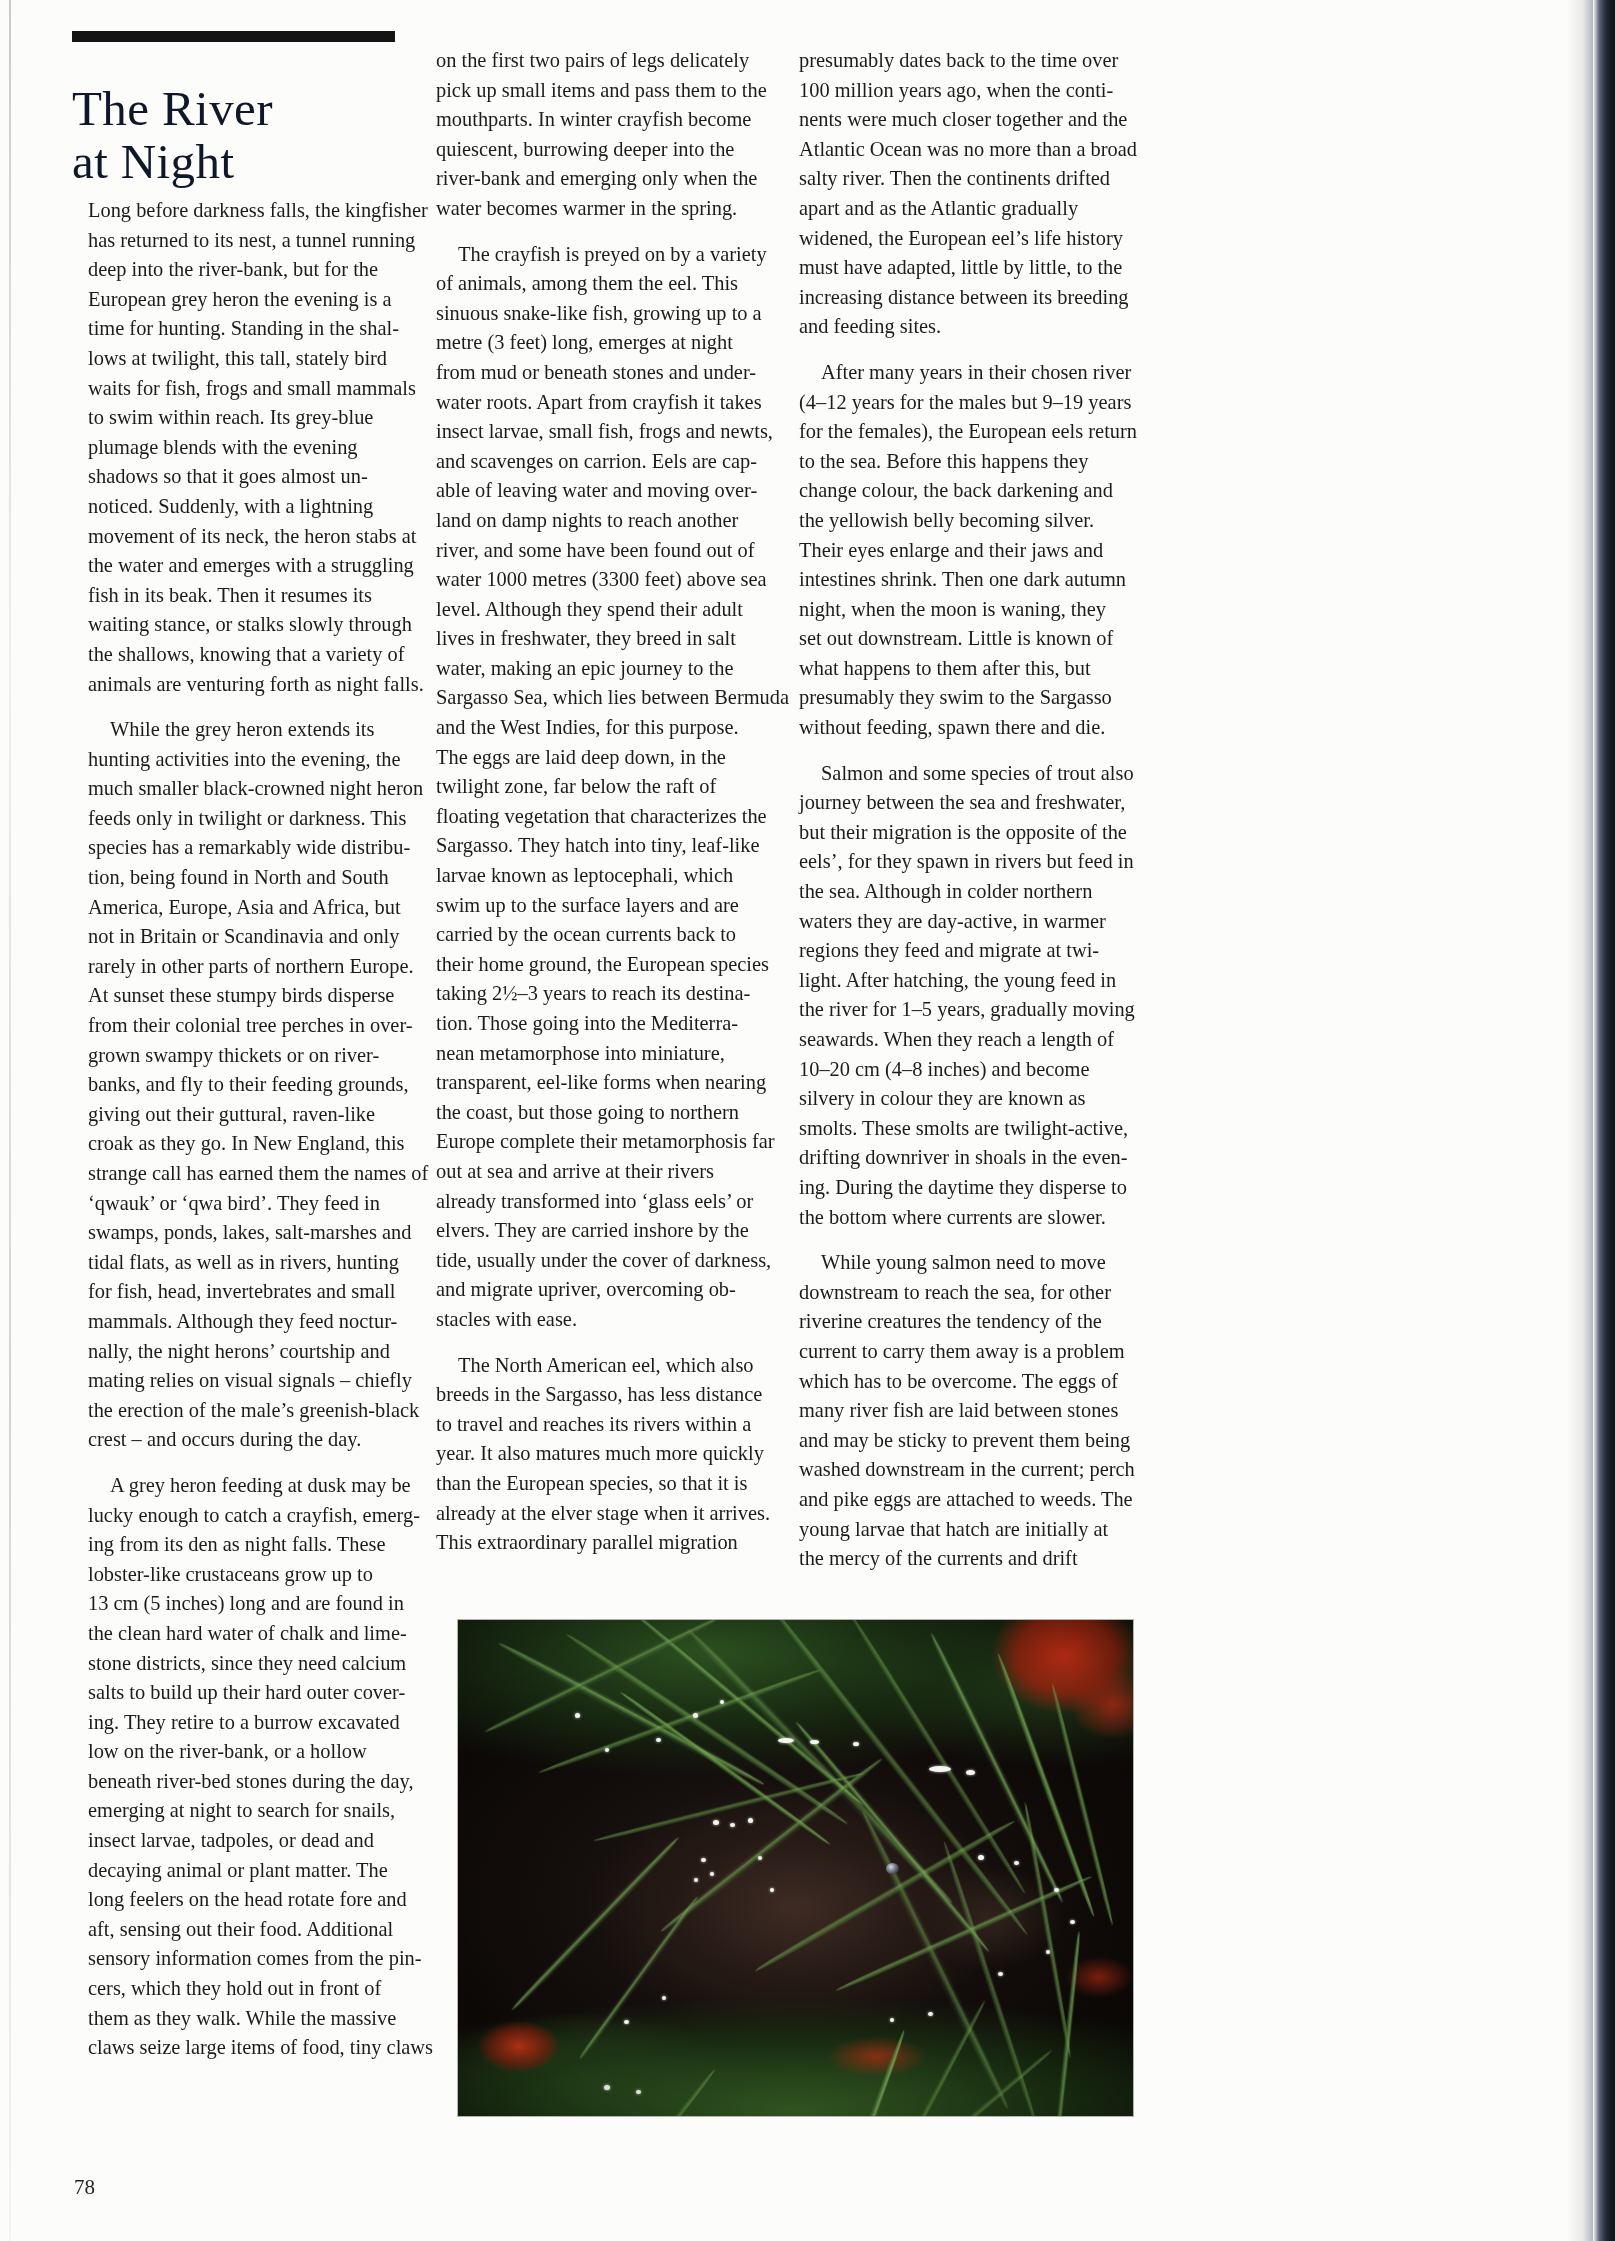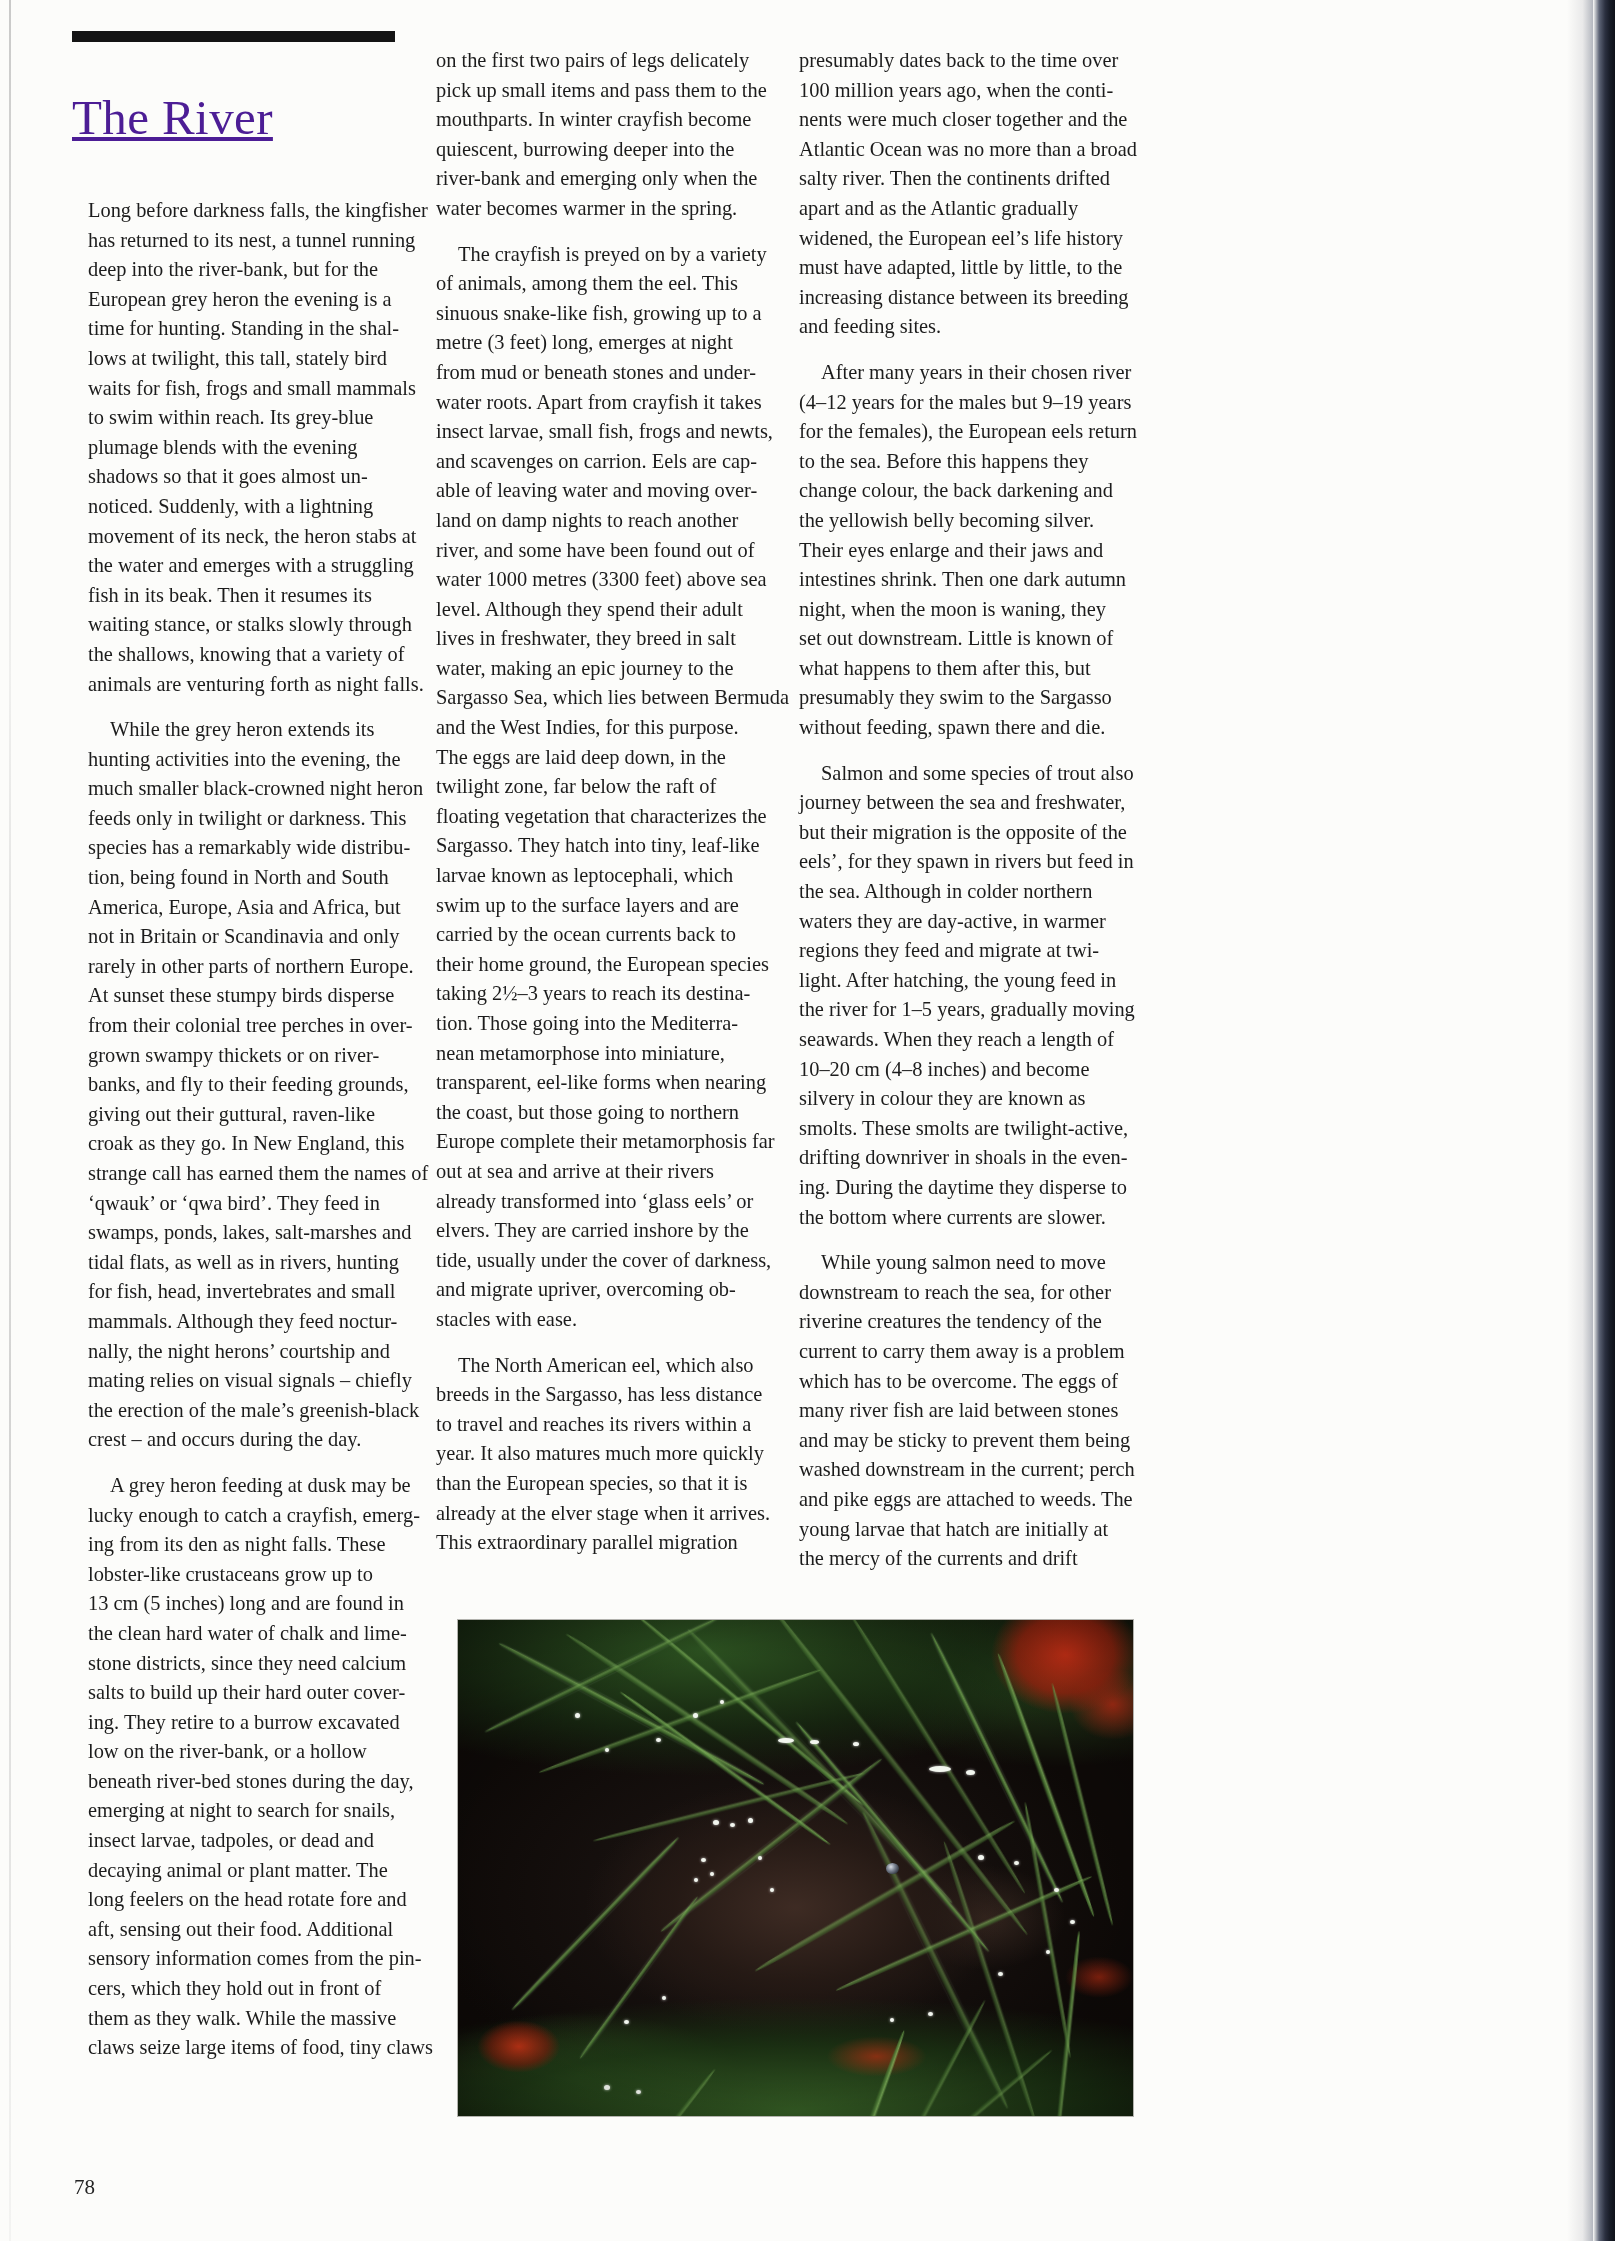--- a/index.html
+++ b/index.html
@@ -68,28 +68,27 @@
     top: 31px;
     width: 323px;
     height: 11px;
     background: #141414;
   }
 
   
   #headline {
     position: absolute;
     left: 72px;
-    top: 58px;
+    top: 49px;
     width: 340px;
     font-size: 49px;
     line-height: 53px;
     letter-spacing: 0.4px;
-    color: #4c1d95;
+    color: #0f172a;
     font-weight: 400;
-    text-decoration: underline;
   }
   #headline .hl-line { display: block; white-space: nowrap; }
 
   
   .col {
     position: absolute;
     top: 180px;
     font-size: 20.4px;
     line-height: 29.6px;
     color: #1c1c1c;
@@ -199,20 +198,21 @@
 <body>
 
 <div id="page">
 
   <div id="scan-edge-left"></div>
 
   <div id="title-rule"></div>
 
   <h1 id="headline">
     <span class="hl-line">The River</span>
+    <span class="hl-line">at Night</span>
   </h1>
 
   <div class="col" id="col1">
       <p class="para">
         <span class="ln">Long before darkness falls, the kingfisher</span>
         <span class="ln">has returned to its nest, a tunnel running</span>
         <span class="ln">deep into the river-bank, but for the</span>
         <span class="ln">European grey heron the evening is a</span>
         <span class="ln">time for hunting. Standing in the shal-</span>
         <span class="ln">lows at twilight, this tall, stately bird</span>

